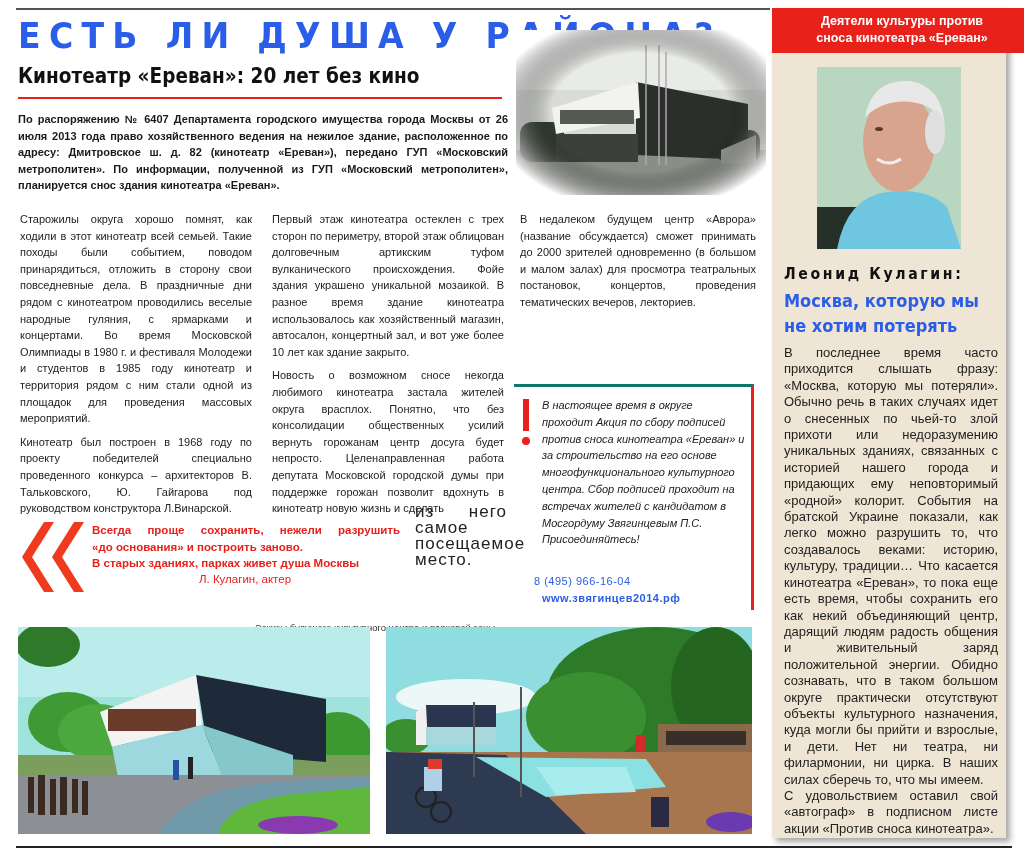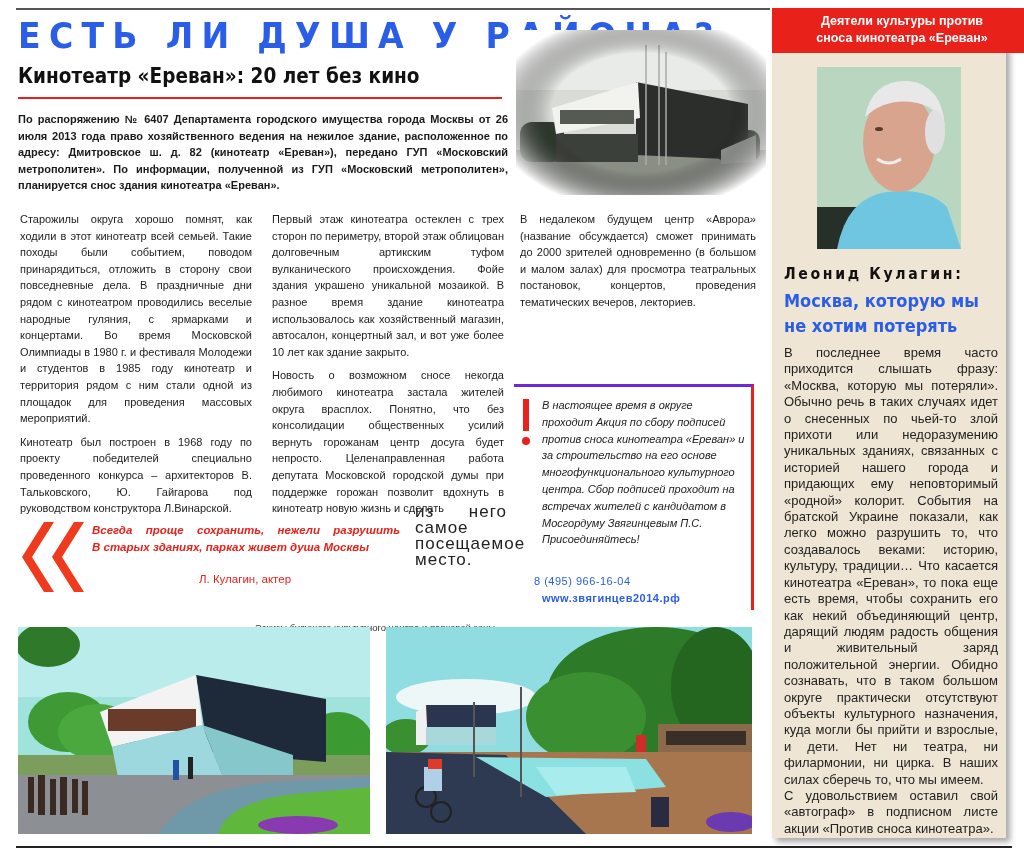--- a/index.html
+++ b/index.html
@@ -20,28 +20,28 @@
   .photo-old { position: absolute; left: 516px; top: 30px; width: 250px; height: 165px; overflow: hidden; }
   .photo-old svg { width: 100%; height: 100%; display: block; }
 
   .col { position: absolute; font-size: 11px; line-height: 16.6px; color: #222; text-align: justify; }
   .col p { margin-bottom: 7px; }
   .col1 { left: 20px; top: 211px; width: 232px; }
   .col2 { left: 272px; top: 211px; width: 232px; }
   .col3 { left: 520px; top: 211px; width: 236px; }
   .col2-tail { position: absolute; left: 415px; top: 504px; width: 92px; font-size: 17px; line-height: 16px; color: #222; letter-spacing: 1px; text-align: justify; }
 
-  .callout { position: absolute; left: 514px; top: 384px; width: 240px; height: 226px; border-top: 3px solid #6d28d9; border-right: 3px solid #e8211b; }
+  .callout { position: absolute; left: 514px; top: 384px; width: 240px; height: 226px; border-top: 3px solid #0f766e; border-right: 3px solid #e8211b; }
   .callout-mark { position: absolute; left: 8px; top: 12px; width: 8px; height: 48px; }
   .callout-text { position: absolute; left: 28px; top: 10px; width: 204px; font-style: italic; font-size: 11px; line-height: 16.8px; color: #222; }
   .callout-phone { position: absolute; left: 20px; top: 188px; font-weight: normal; font-size: 11px; color: #2a5de8; letter-spacing: 0.5px; }
   .callout-url { position: absolute; left: 28px; top: 205px; font-weight: bold; font-size: 11px; color: #2a5de8; letter-spacing: 0.5px; }
 
   .quote-marks { position: absolute; left: 20px; top: 522px; width: 66px; height: 70px; }
-  .quote { position: absolute; left: 92px; top: 522px; width: 308px; font-style: italic; font-weight: bold; font-size: 11.5px; line-height: 16.5px; color: #e8211b; }
+  .quote { position: absolute; left: 92px; top: 522px; width: 308px; font-weight: bold; font-size: 11.5px; line-height: 16.5px; color: #e8211b; }
   .quote .l1 { text-align: justify; text-align-last: justify; }
   .quote-author { position: absolute; left: 92px; top: 573px; width: 306px; text-align: center; font-size: 11.5px; color: #e8211b; }
 
   .caption { position: absolute; left: 150px; top: 622px; width: 345px; font-size: 9.5px; color: #333; text-align: right; }
 
   .render { position: absolute; top: 627px; height: 207px; overflow: hidden; }
   .render svg { width: 100%; height: 100%; display: block; }
   .render1 { left: 18px; width: 352px; }
   .render2 { left: 386px; width: 366px; }
 
@@ -114,20 +114,21 @@
   <div class="callout-phone">8 (495) 966-16-04</div>
   <div class="callout-url">www.звягинцев2014.рф</div>
 </div>
 
 <svg class="quote-marks" viewBox="0 0 66 70">
   <polygon points="24,0 34,0 12,35 34,70 24,70 2,35" fill="#f03a1e"></polygon>
   <polygon points="54,0 64,0 42,35 64,70 54,70 32,35" fill="#f03a1e"></polygon>
 </svg>
 <div class="quote">
   <div class="l1">Всегда проще сохранить, нежели разрушить</div>
+  <div>«до основания» и построить заново.</div>
   <div>В старых зданиях, парках живет душа Москвы</div>
 </div>
 <div class="quote-author">Л. Кулагин, актер</div>
 
 <div class="caption">Эскизы будущего культурного центра и парковой зоны</div>
 
 <div class="render render1" title="Эскиз культурного центра">
   <svg viewBox="0 0 352 207" preserveAspectRatio="none">
     <rect width="352" height="207" fill="#9fe3dc"></rect>
     <rect y="0" width="352" height="70" fill="#b9ecea"></rect>

